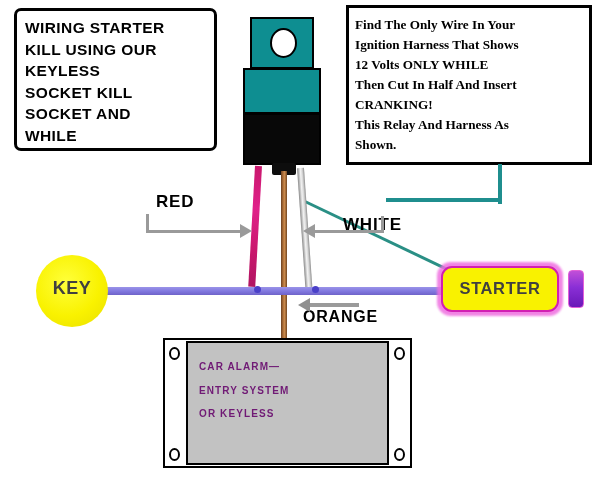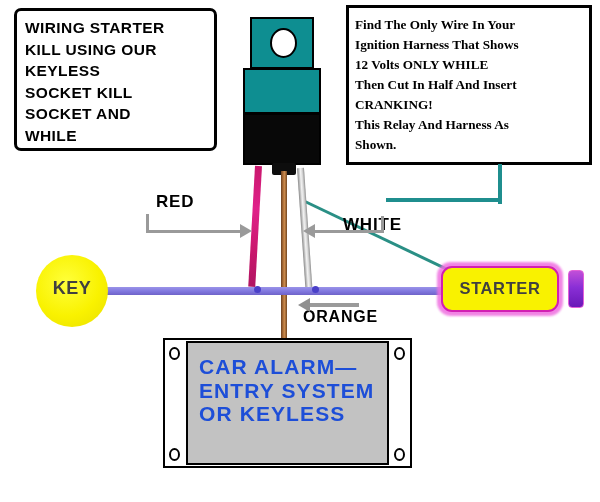--- a/index.html
+++ b/index.html
@@ -187,24 +187,24 @@
   .module-inner{
     left:186px; top:341px; width:203px; height:124px;
     background:#c2c2c2;
     border:2px solid #000;
     box-sizing:border-box;
   }
   .module-text{
     position:absolute;
     left:199px; top:355px; width:200px;
     font-weight:bold;
-    font-size:21px;
+    font-size:10px;
     line-height:23.5px;
     letter-spacing:1.1px;
-    color:#1d4ed8;
+    color:#701a75;
     font-family:"Liberation Sans", sans-serif;
   }
   .screw{
     position:absolute;
     width:11px;height:13px;
     background:#ffffff;
     border:2px solid #000;
     border-radius:50%;
     box-sizing:border-box;
   }

